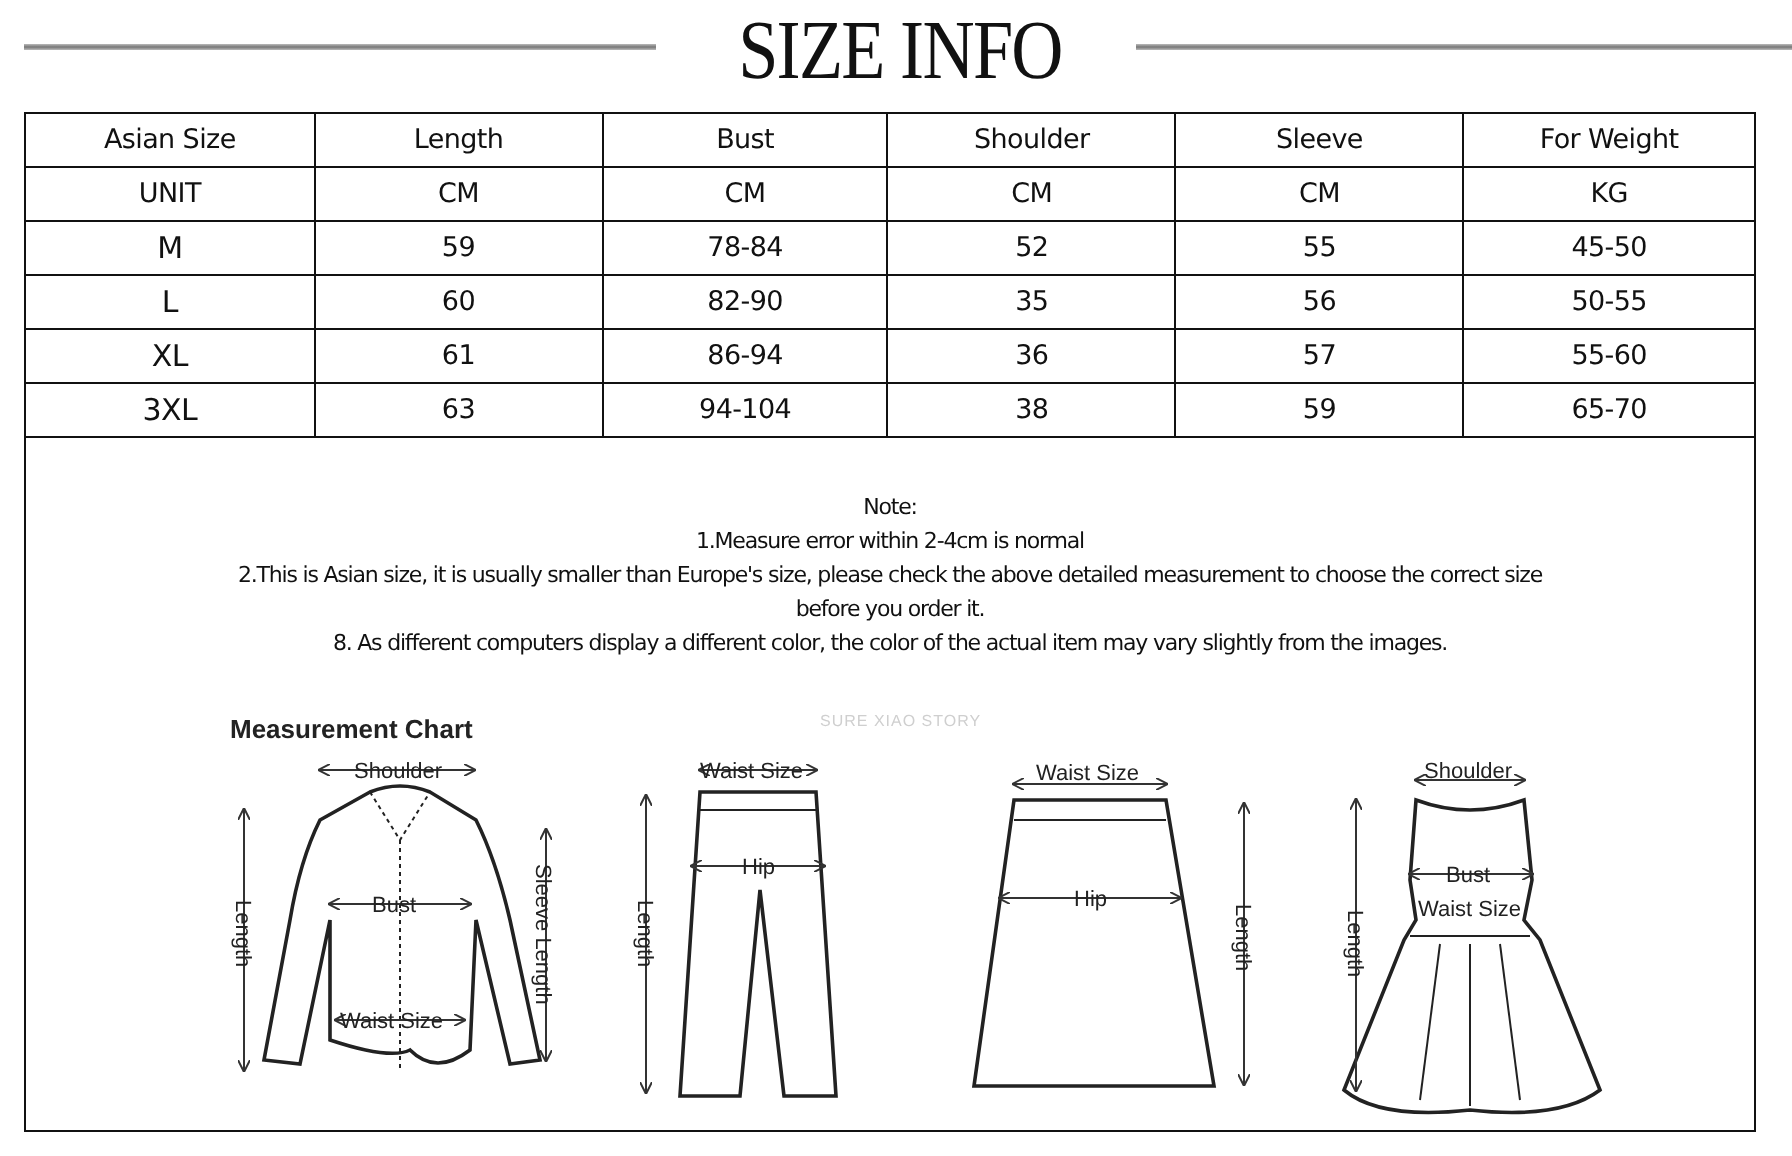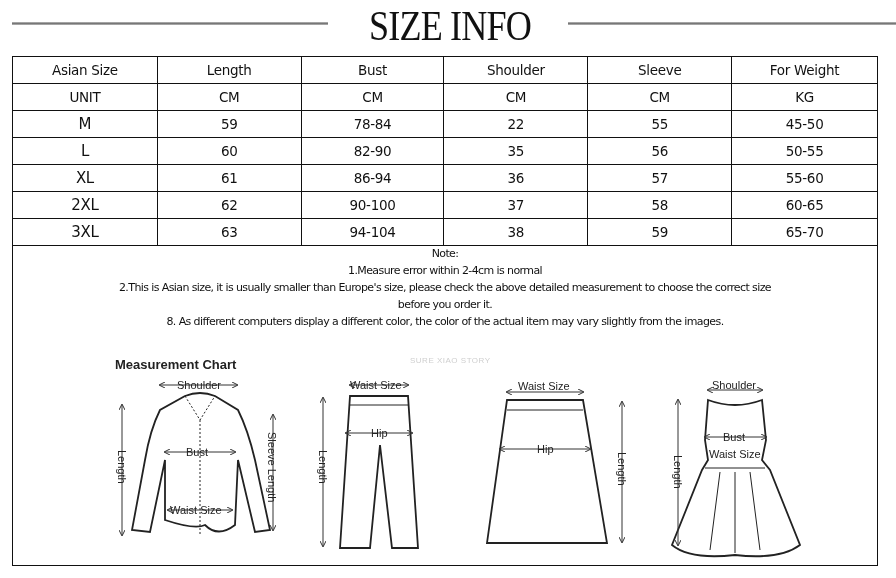--- a/index.html
+++ b/index.html
@@ -63,47 +63,39 @@
     <td>CM</td>
     <td>CM</td>
     <td>CM</td>
     <td>CM</td>
     <td>KG</td>
   </tr>
   <tr>
     <td class="size-col">M</td>
     <td>59</td>
     <td>78-84</td>
-    <td>22</td>
+    <td>52</td>
     <td>55</td>
     <td>45-50</td>
   </tr>
   <tr>
     <td class="size-col">L</td>
     <td>60</td>
     <td>82-90</td>
     <td>35</td>
     <td>56</td>
     <td>50-55</td>
   </tr>
   <tr>
     <td class="size-col">XL</td>
     <td>61</td>
     <td>86-94</td>
     <td>36</td>
     <td>57</td>
     <td>55-60</td>
-  </tr>
-  <tr>
-    <td class="size-col">2XL</td>
-    <td>62</td>
-    <td>90-100</td>
-    <td>37</td>
-    <td>58</td>
-    <td>60-65</td>
   </tr>
   <tr>
     <td class="size-col">3XL</td>
     <td>63</td>
     <td>94-104</td>
     <td>38</td>
     <td>59</td>
     <td>65-70</td>
   </tr>
 </tbody>

